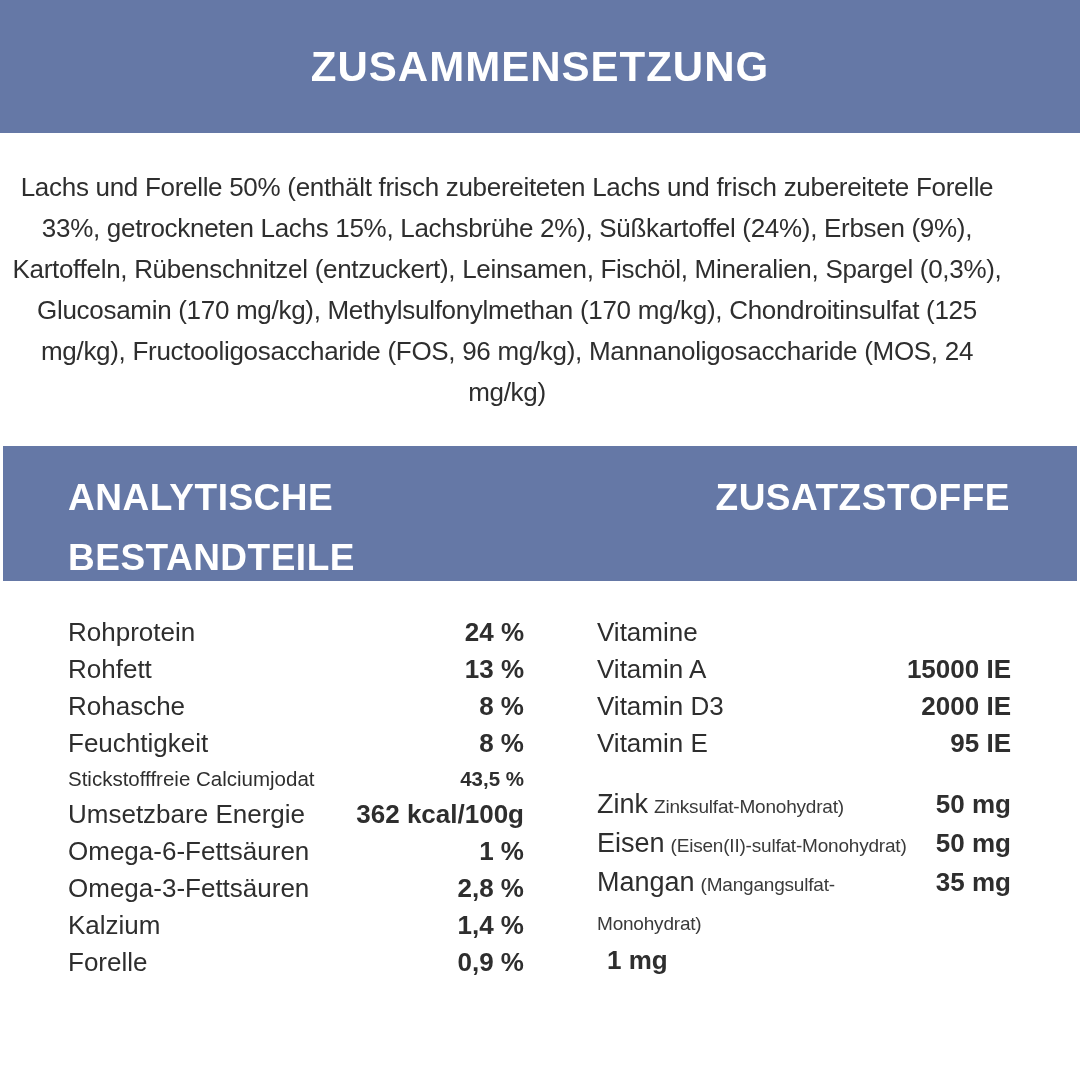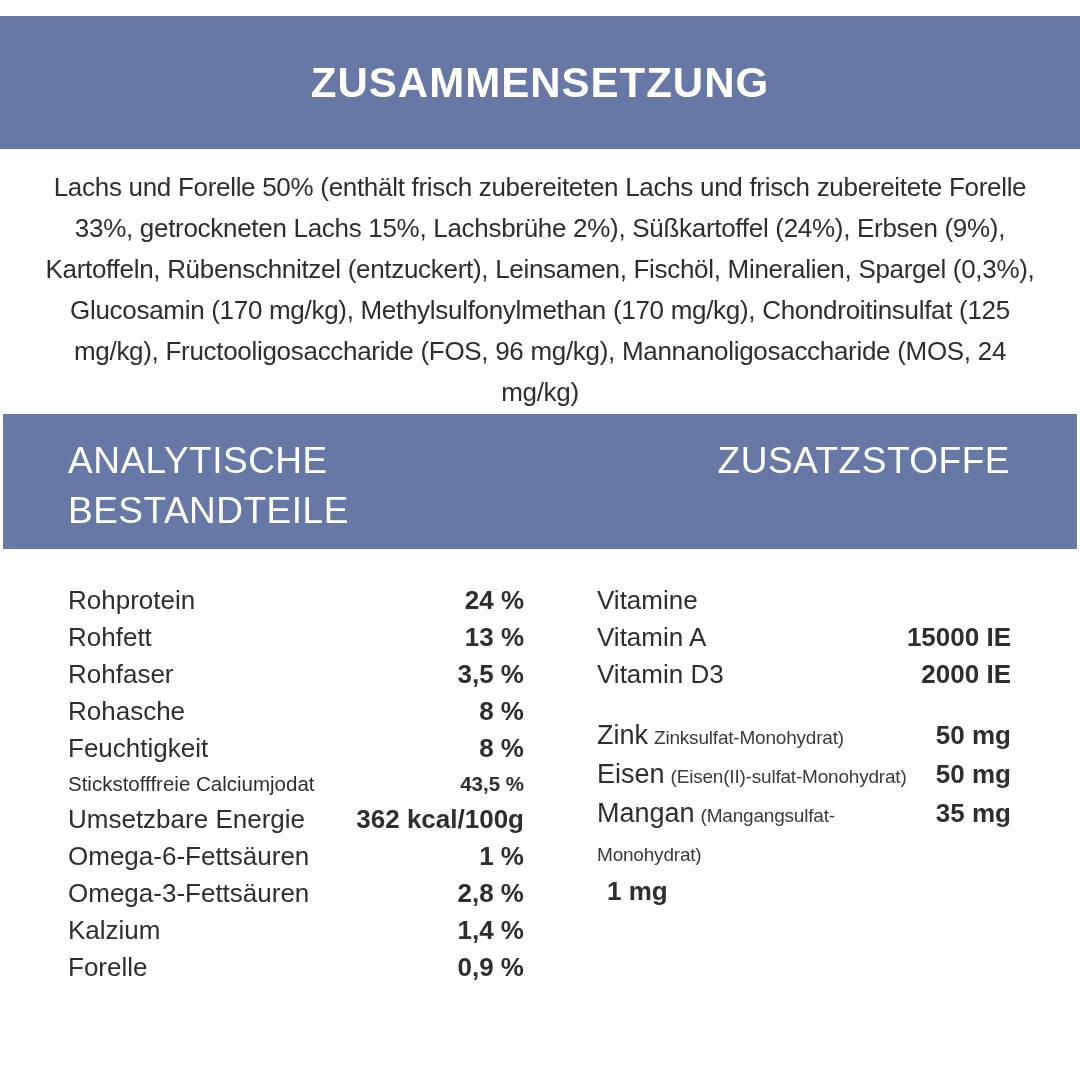--- a/index.html
+++ b/index.html
@@ -11,59 +11,56 @@
   html,body{width:1080px;height:1080px;}
   body{
     background:#FFFFFF;
     font-family:"Liberation Sans","DejaVu Sans",sans-serif;
     color:var(--text);
     overflow:hidden;
   }
   .band{
     background:var(--accent);
     color:var(--heading);
-    margin-top:16px;
   }
   .band-top{
     height:133px;
     display:flex;
     align-items:center;
     justify-content:center;
   }
   .band-top h1{
     font-size:42px;
     font-weight:700;
     letter-spacing:1px;
   }
   .composition{
-    height:249px;
+    height:313px;
     display:flex;
     align-items:center;
-    justify-content:center;
-    margin-top:16px;
   }
   .composition p{
     width:1014px;
     text-align:center;
     font-size:26px;
     line-height:41px;
     letter-spacing:-0.3px;
     color:var(--text);
   }
   .band-mid{
     height:135px;
     margin:0 3px;
     display:flex;
     justify-content:space-between;
     padding:22px 67px 0 65px;
   }
   .band-mid h2{
     font-size:37px;
-    font-weight:400;
-    line-height:50px;
+    font-weight:700;
+    line-height:60px;
     letter-spacing:0.5px;
   }
   .band-mid .left-heading{width:330px;}
   .band-mid .right-heading{text-align:right;}
   .columns{
     display:flex;
     justify-content:space-between;
     padding:33px 69px 0 68px;
   }
   .col-left{width:456px;}
@@ -120,24 +117,20 @@
   <div class="col-left">
     <div class="row">
       <span class="lbl">Rohprotein</span>
       <span class="val">24 %</span>
     </div>
     <div class="row">
       <span class="lbl">Rohfett</span>
       <span class="val">13 %</span>
     </div>
     <div class="row">
-      <span class="lbl">Rohfaser</span>
-      <span class="val">3,5 %</span>
-    </div>
-    <div class="row">
       <span class="lbl">Rohasche</span>
       <span class="val">8 %</span>
     </div>
     <div class="row">
       <span class="lbl">Feuchtigkeit</span>
       <span class="val">8 %</span>
     </div>
     <div class="row small">
       <span class="lbl">Stickstofffreie Calciumjodat</span>
       <span class="val">43,5 %</span>
@@ -167,20 +160,24 @@
   <div class="col-right">
     <div class="vit-header">Vitamine</div>
     <div class="row">
       <span class="lbl">Vitamin A</span>
       <span class="val">15000 IE</span>
     </div>
     <div class="row">
       <span class="lbl">Vitamin D3</span>
       <span class="val">2000 IE</span>
     </div>
+    <div class="row">
+      <span class="lbl">Vitamin E</span>
+      <span class="val">95 IE</span>
+    </div>
 
     <div class="minerals">
       <div class="row mineral">
         <span class="lbl"><span class="mname">Zink</span><span class="mnote">Zinksulfat-Monohydrat)</span></span>
         <span class="val">50 mg</span>
       </div>
       <div class="row mineral">
         <span class="lbl"><span class="mname">Eisen</span><span class="mnote">(Eisen(II)-sulfat-Monohydrat)</span></span>
         <span class="val">50 mg</span>
       </div>

